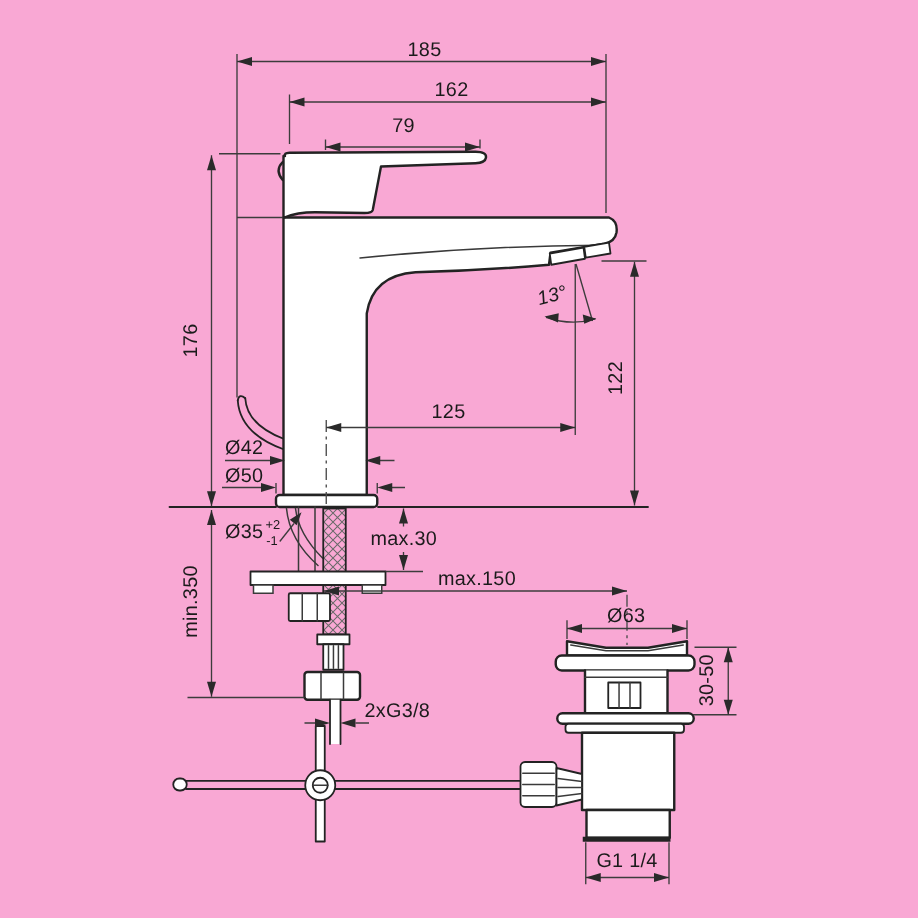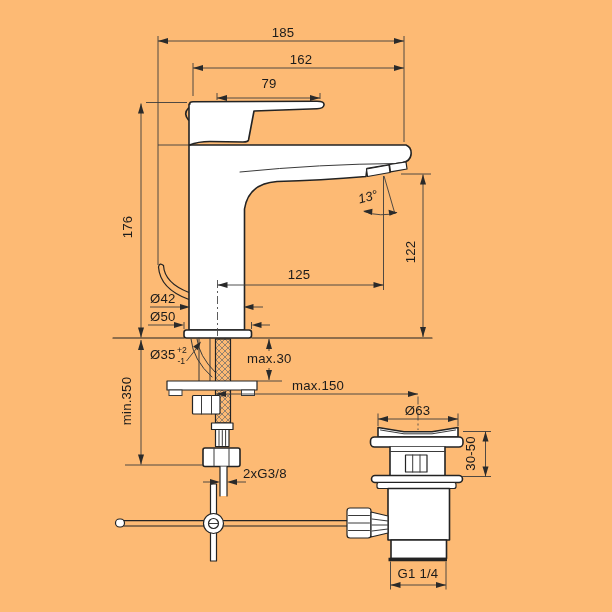--- a/index.html
+++ b/index.html
@@ -1,16 +1,16 @@
 <!DOCTYPE html>
 <html><head>
 <meta charset="utf-8">
 <style>
   html,body{margin:0;padding:0;background:#fff;}
-  .canvas{position:relative;width:612px;height:612px;background:#fdba74;overflow:hidden;
+  .canvas{position:relative;width:612px;height:612px;background:#f9a8d4;overflow:hidden;
           font-family:"Liberation Sans", sans-serif;}
   svg{position:absolute;left:0;top:0;}
   
   .ol{stroke:#232323;stroke-width:1.6;fill:none;stroke-linecap:round;stroke-linejoin:round;}
   .ol2{stroke:#232323;stroke-width:1.2;fill:none;stroke-linecap:round;stroke-linejoin:round;}
   .olt{stroke:#3a3a3a;stroke-width:1.0;fill:none;stroke-linecap:round;}
   .wf{fill:#ffffff;}
   
   .dl{stroke:#3c3c3c;stroke-width:0.9;fill:none;}
   .cl{stroke:#4a4a4a;stroke-width:0.9;fill:none;stroke-dasharray:8 3 2 3;}

